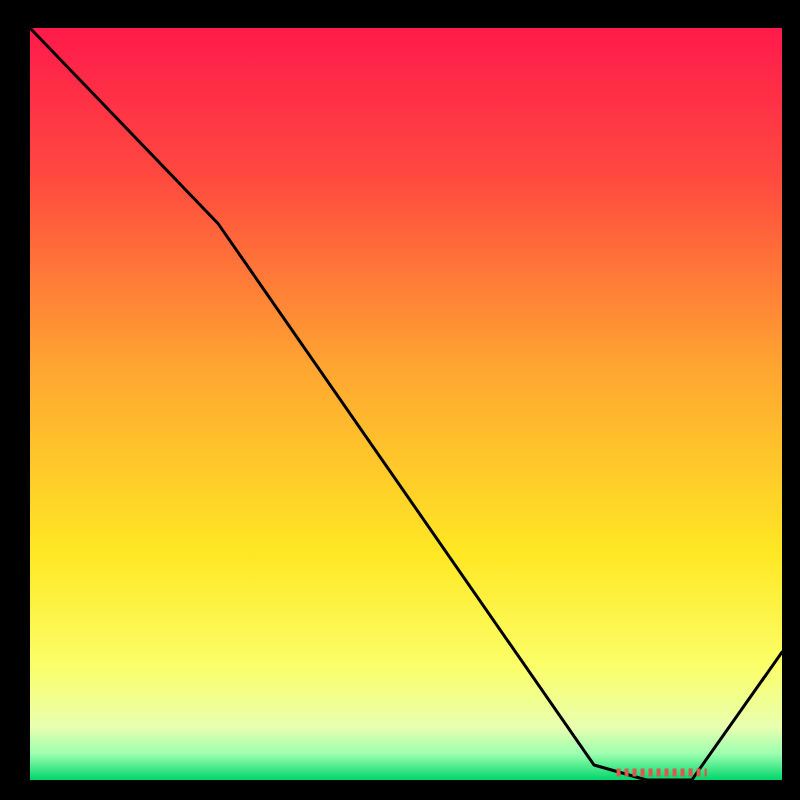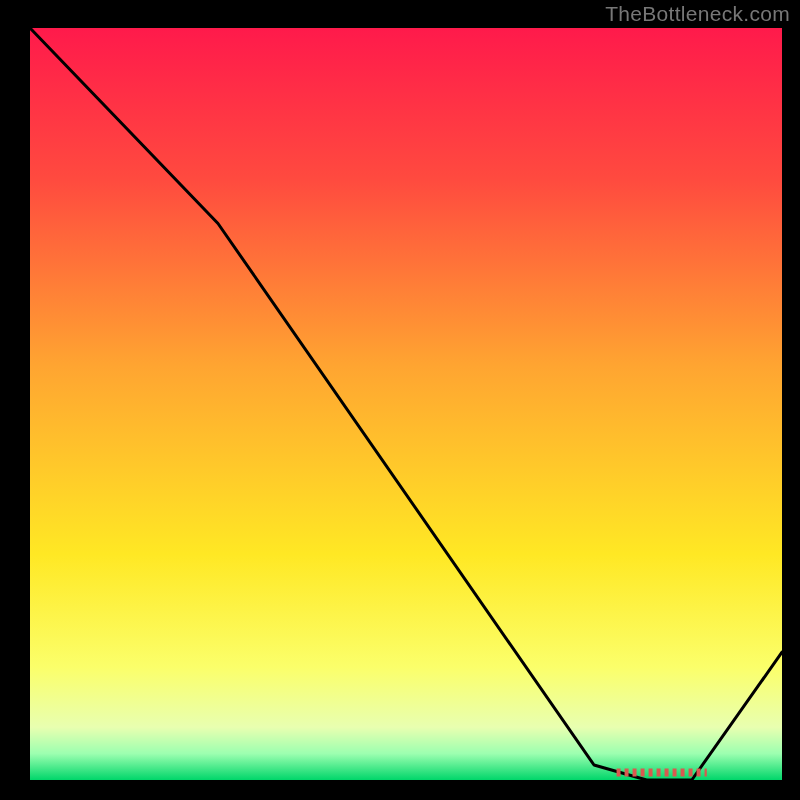--- a/index.html
+++ b/index.html
@@ -28,21 +28,20 @@
   }
   svg {
     display: block;
   }
 </style>
 </head>
 <body>
 
 <div class="wrap">
 
-  <div class="attribution">TheBottleneck.com</div>
 
   <svg id="chart-svg" width="800" height="800">
     <defs>
       <linearGradient id="bg-grad" x1="0" y1="0" x2="0" y2="1">
           <stop offset="0.00%" stop-color="#ff1a4b"></stop>
           <stop offset="20.00%" stop-color="#ff4a3f"></stop>
           <stop offset="45.00%" stop-color="#ffa531"></stop>
           <stop offset="70.00%" stop-color="#ffe824"></stop>
           <stop offset="85.00%" stop-color="#fbff6a"></stop>
           <stop offset="93.00%" stop-color="#e8ffb0"></stop>

